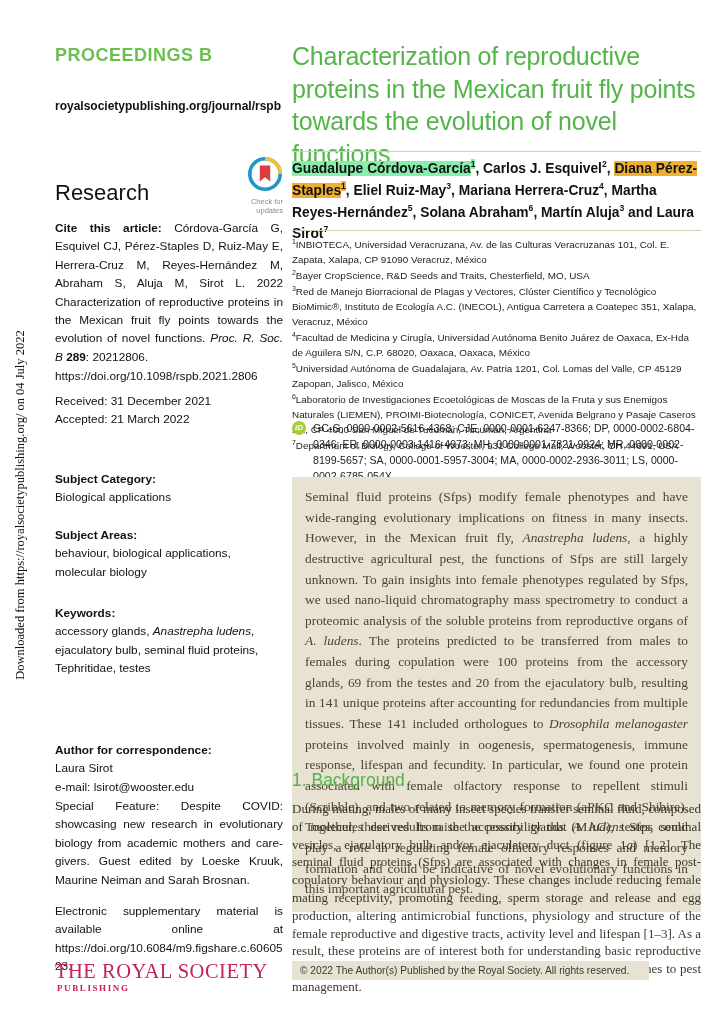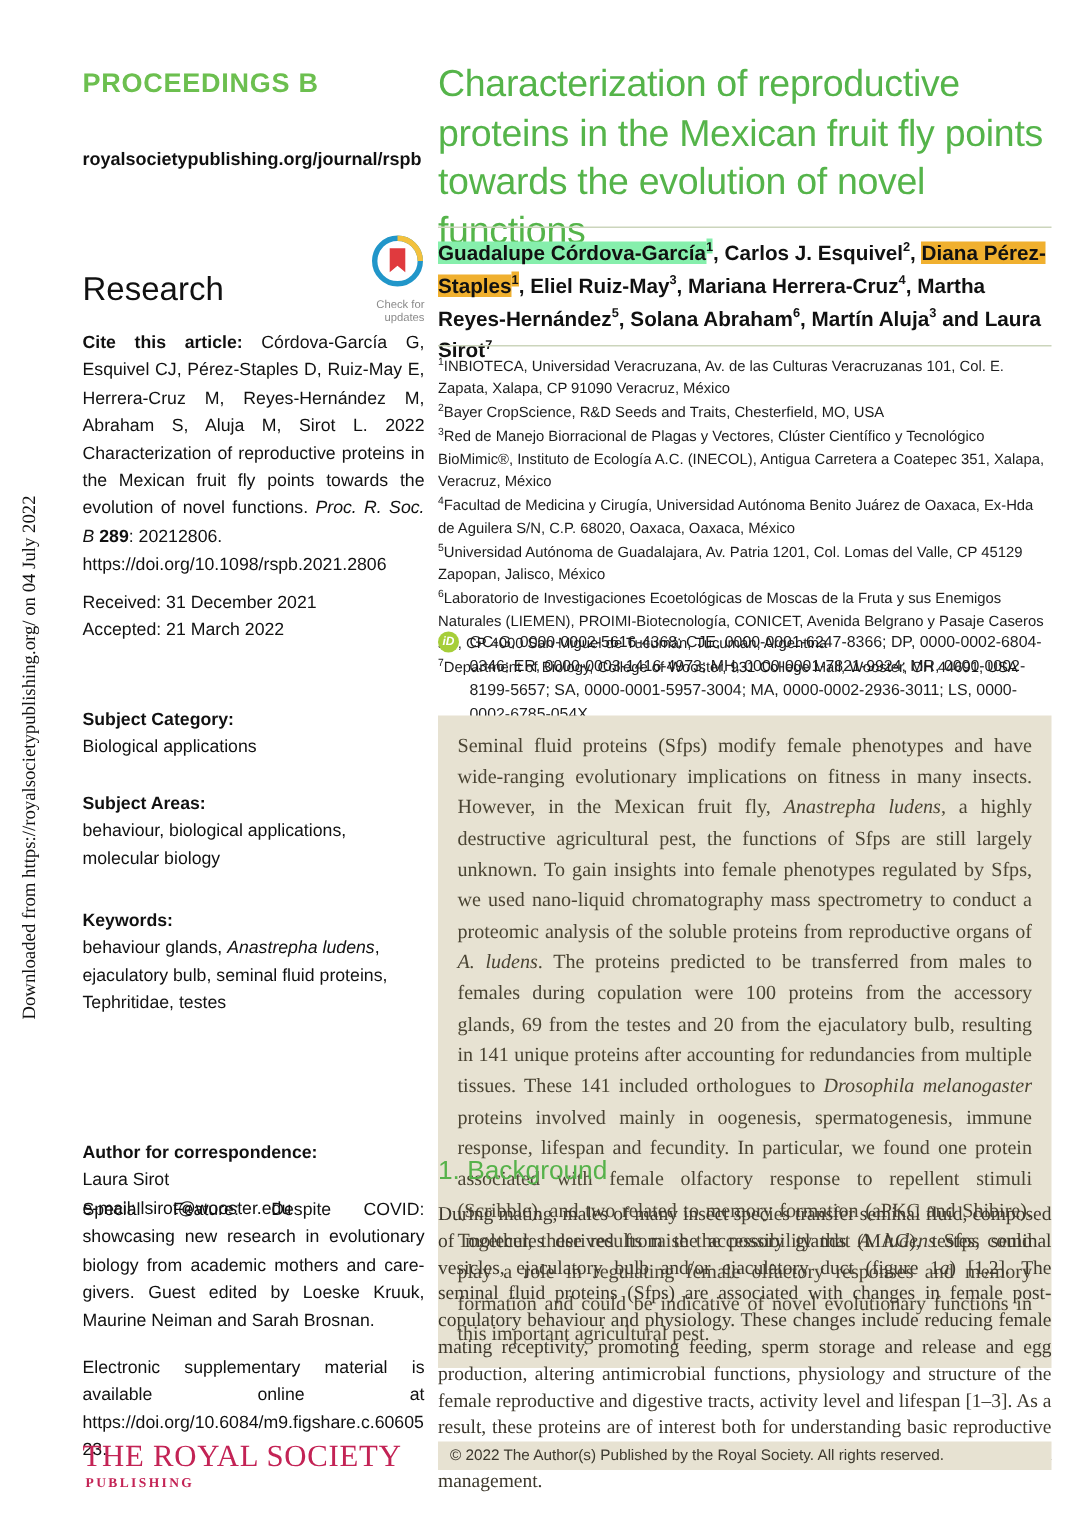--- a/index.html
+++ b/index.html
@@ -45,21 +45,21 @@
   .check-badge .caption { font-size: 7.5px; color: #8a8a8a; line-height: 1.25; margin-top: 1px; }
 
   .leftblock { position: absolute; width: 228px; font-size: 11.8px; line-height: 1.56; color: #111; }
   .leftblock.justify { text-align: justify; }
   .lb-cite { top: 219px; }
   .lb-cite .doi-line { margin-top: 1px; }
   .lb-dates { top: 392px; }
   .lb-subjcat { top: 470px; }
   .lb-subjareas { top: 526px; }
   .lb-keywords { top: 604px; }
-  .lb-corr { top: 759px; }
+  .lb-corr { top: 741px; }
   .lb-special { top: 797px; }
   .lb-esm { top: 902px; word-break: break-word; }
   .lb-label { font-weight: bold; }
 
   .rs-logo { position: absolute; top: 960px; width: 260px; font-family: "Liberation Serif", serif; color: #c32355; }
   .rs-logo .rs-main { font-size: 20.5px; letter-spacing: 0.5px; font-weight: normal; white-space: nowrap; }
   .rs-logo .rs-sub { font-size: 9px; font-weight: bold; letter-spacing: 1.6px; margin-top: 0px; margin-left: 2px; }
 
   
   .rightcol { position: absolute; left: 292px; width: 409px; }
@@ -99,21 +99,21 @@
   }
 
   .section-heading { position: absolute; top: 770px; font-size: 17.5px; color: #56b24a; font-weight: normal; }
   .body-text {
     position: absolute; top: 800px; width: 409px;
     font-family: "Liberation Serif", serif; font-size: 13px; line-height: 1.37;
     color: #3d382c; text-align: justify;
   }
 
   .copyright-bar {
-    position: absolute; top: 961px; width: 409px;
+    position: absolute; top: 961px; width: 357px;
     background: #e7e2d2; padding: 4px 8px;
     font-size: 10.2px; color: #3c382e;
   }
 </style>
 </head>
 <body>
 
 <div class="page">
 
   <div class="vertical-text">Downloaded from https://royalsocietypublishing.org/ on 04 July 2022</div>
@@ -153,21 +153,21 @@
       <div>Biological applications</div>
     </div>
 
     <div class="leftblock lb-subjareas">
       <div class="lb-label">Subject Areas:</div>
       <div>behaviour, biological applications, molecular biology</div>
     </div>
 
     <div class="leftblock lb-keywords">
       <div class="lb-label">Keywords:</div>
-      <div><span>behaviour glands, </span><span style="font-style: italic;">Anastrepha ludens</span><span>, ejaculatory bulb, seminal fluid proteins, Tephritidae, testes</span></div>
+      <div><span>accessory glands, </span><span style="font-style: italic;">Anastrepha ludens</span><span>, ejaculatory bulb, seminal fluid proteins, Tephritidae, testes</span></div>
     </div>
 
     <div class="leftblock lb-corr">
       <div class="lb-label">Author for correspondence:</div>
       <div>Laura Sirot</div>
       <div>e-mail: lsirot@wooster.edu</div>
     </div>
 
     <div class="leftblock lb-special justify">Special Feature: Despite COVID: showcasing new research in evolutionary biology from academic mothers and care-givers. Guest edited by Loeske Kruuk, Maurine Neiman and Sarah Brosnan.</div>
 

